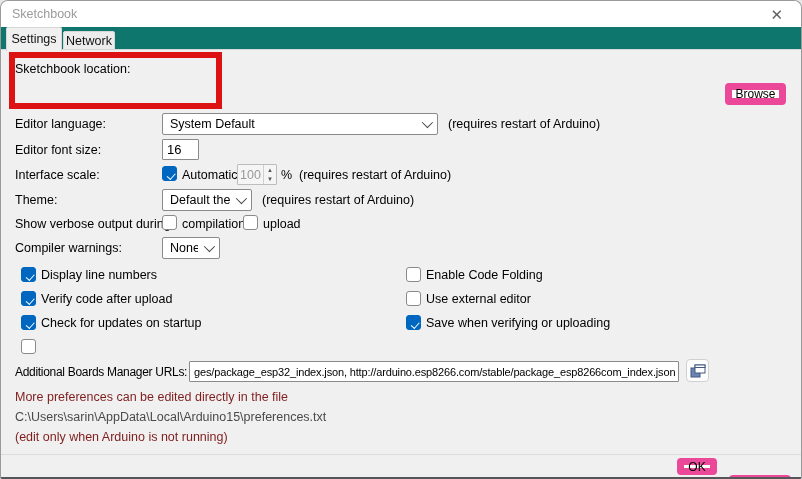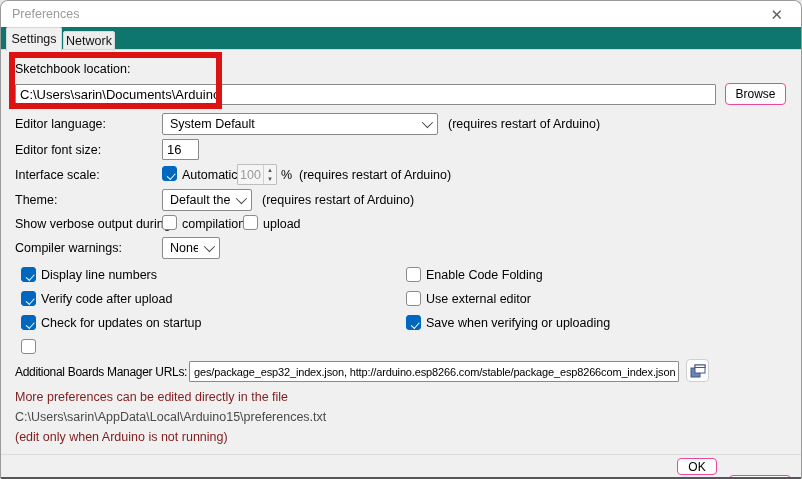--- a/index.html
+++ b/index.html
@@ -21,21 +21,21 @@
   
   .lbl { position:absolute; font-size:12.5px; color:#000; white-space:nowrap; }
   .hint { position:absolute; font-size:12.5px; color:#000; white-space:nowrap; }
   .field { position:absolute; background:#fff; border:1px solid #8a8a8a; font-size:13px; color:#000;
            padding:0 4px; display:flex; align-items:center; overflow:hidden; white-space:nowrap; border-radius:1px; }
   .dropdown { position:absolute; background:#fff; border:1px solid #8a8a8a; border-radius:2px; font-size:12.5px;
               color:#000; display:flex; align-items:center; padding:0 7px; cursor:pointer; }
   .dropdown .dd-text { flex:1; overflow:hidden; white-space:nowrap; }
   .chev { width:8px; height:8px; border-right:1.4px solid #444; border-bottom:1.4px solid #444;
           transform:rotate(45deg) translateY(-2px); flex:none; margin-left:6px; }
-  .btn { position:absolute; background:#fdfdfd; border:1px solid #ec4899; border-radius:4px; font-size:12px;
+  .btn { position:absolute; background:#fdfdfd; border:7px solid #ec4899; border-radius:4px; font-size:12px;
          color:#000; display:flex; align-items:center; justify-content:center; cursor:pointer; }
   .cb { position:absolute; width:15px; height:15px; background:#fff; border:1px solid #8a8a8a; border-radius:3px; cursor:pointer; }
   .cb.checked { background:#0067c0; border-color:#0067c0; }
   .cb.checked::after { content:""; position:absolute; left:3.5px; top:5.5px; width:7px; height:3.5px;
          border-left:1.8px solid #fff; border-bottom:1.8px solid #fff; transform:rotate(-48deg); }
   .cb-lbl { position:absolute; font-size:12.5px; color:#000; white-space:nowrap; }
   .spinner { position:absolute; left:236px; top:163px; width:40px; height:21px; background:#f5f5f5;
              border:1px solid #bdbdbd; display:flex; border-radius:1px; }
   .spin-val { flex:1; font-size:12.5px; color:#9a9a9a; display:flex; align-items:center; justify-content:center; }
   .spin-arrows { width:13px; border-left:1px solid #cfcfcf; display:flex; flex-direction:column; }
@@ -48,33 +48,32 @@
   .icon-btn { position:absolute; left:685px; top:358px; width:23px; height:23px; background:#fdfdfd;
               border:1px solid #d0d0d0; border-radius:4px; display:flex; align-items:center; justify-content:center; cursor:pointer; }
   #boards-field { font-size:11px; letter-spacing:-0.15px; }
 </style>
 </head>
 <body>
 
 <div id="window">
 
   <div class="titlebar">
-    <span class="title">Preferences</span>
+    <span class="title">Sketchbook</span>
     <span class="close-x">✕</span>
   </div>
 
   <div class="tabstrip">
     <div class="tab active">Settings</div>
     <div class="tab inactive">Network</div>
   </div>
 
   <div class="content"></div>
 
   <div class="lbl" style="left:14px; top:61px;">Sketchbook location:</div>
-  <div class="field" style="left:14px; top:83px; width:701px; height:21px;">C:\Users\sarin\Documents\Arduino</div>
   <div class="btn" style="left:724px; top:82px; width:61px; height:22px;">Browse</div>
 
   <div class="annotation"></div>
 
   <div class="lbl" style="left:14px; top:116px;">Editor language:</div>
   <div class="dropdown" style="left:161px; top:112px; width:276px; height:22px;">
     <span class="dd-text">System Default</span>
     <span class="chev"></span>
   </div>
   <div class="hint" style="left:447px; top:116px;">(requires restart of Arduino)</div>

